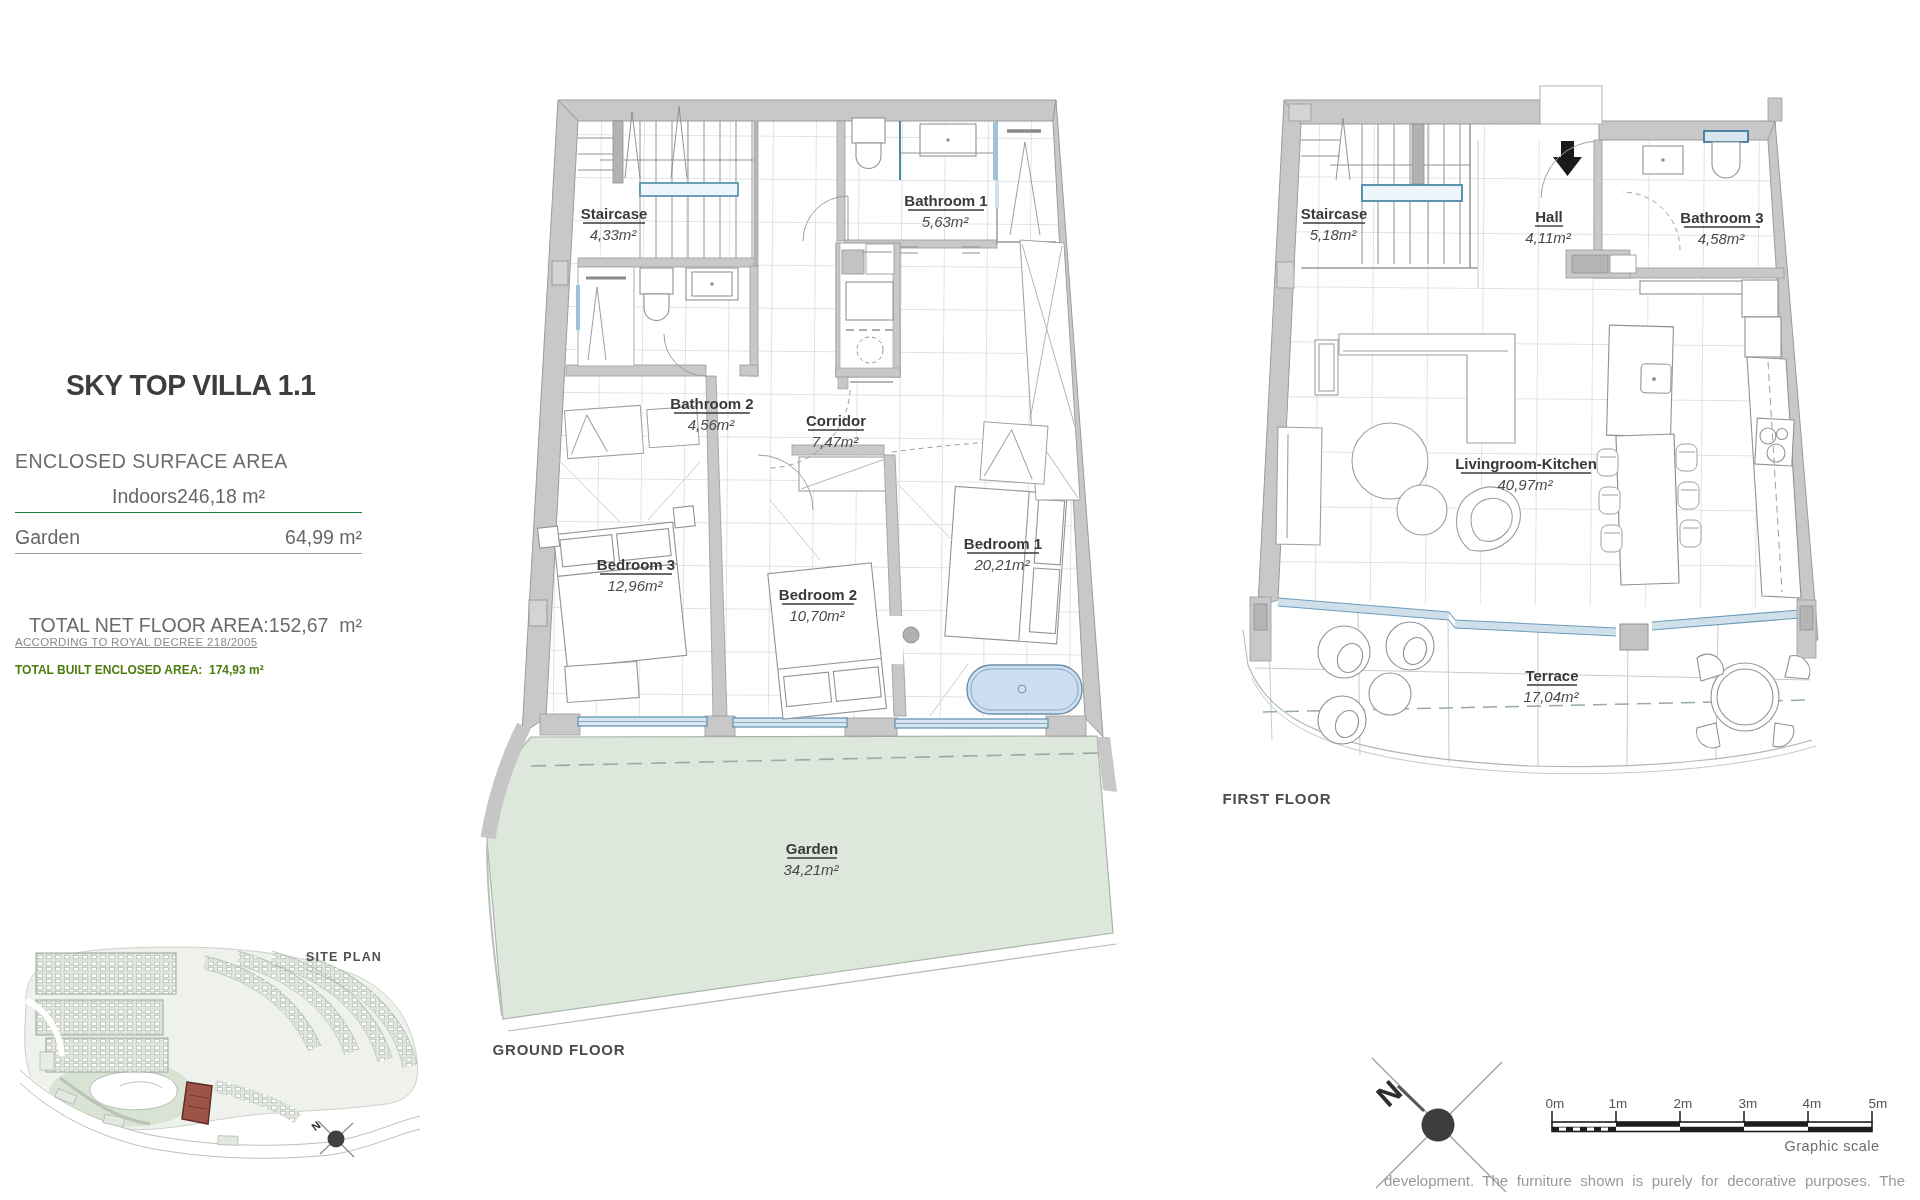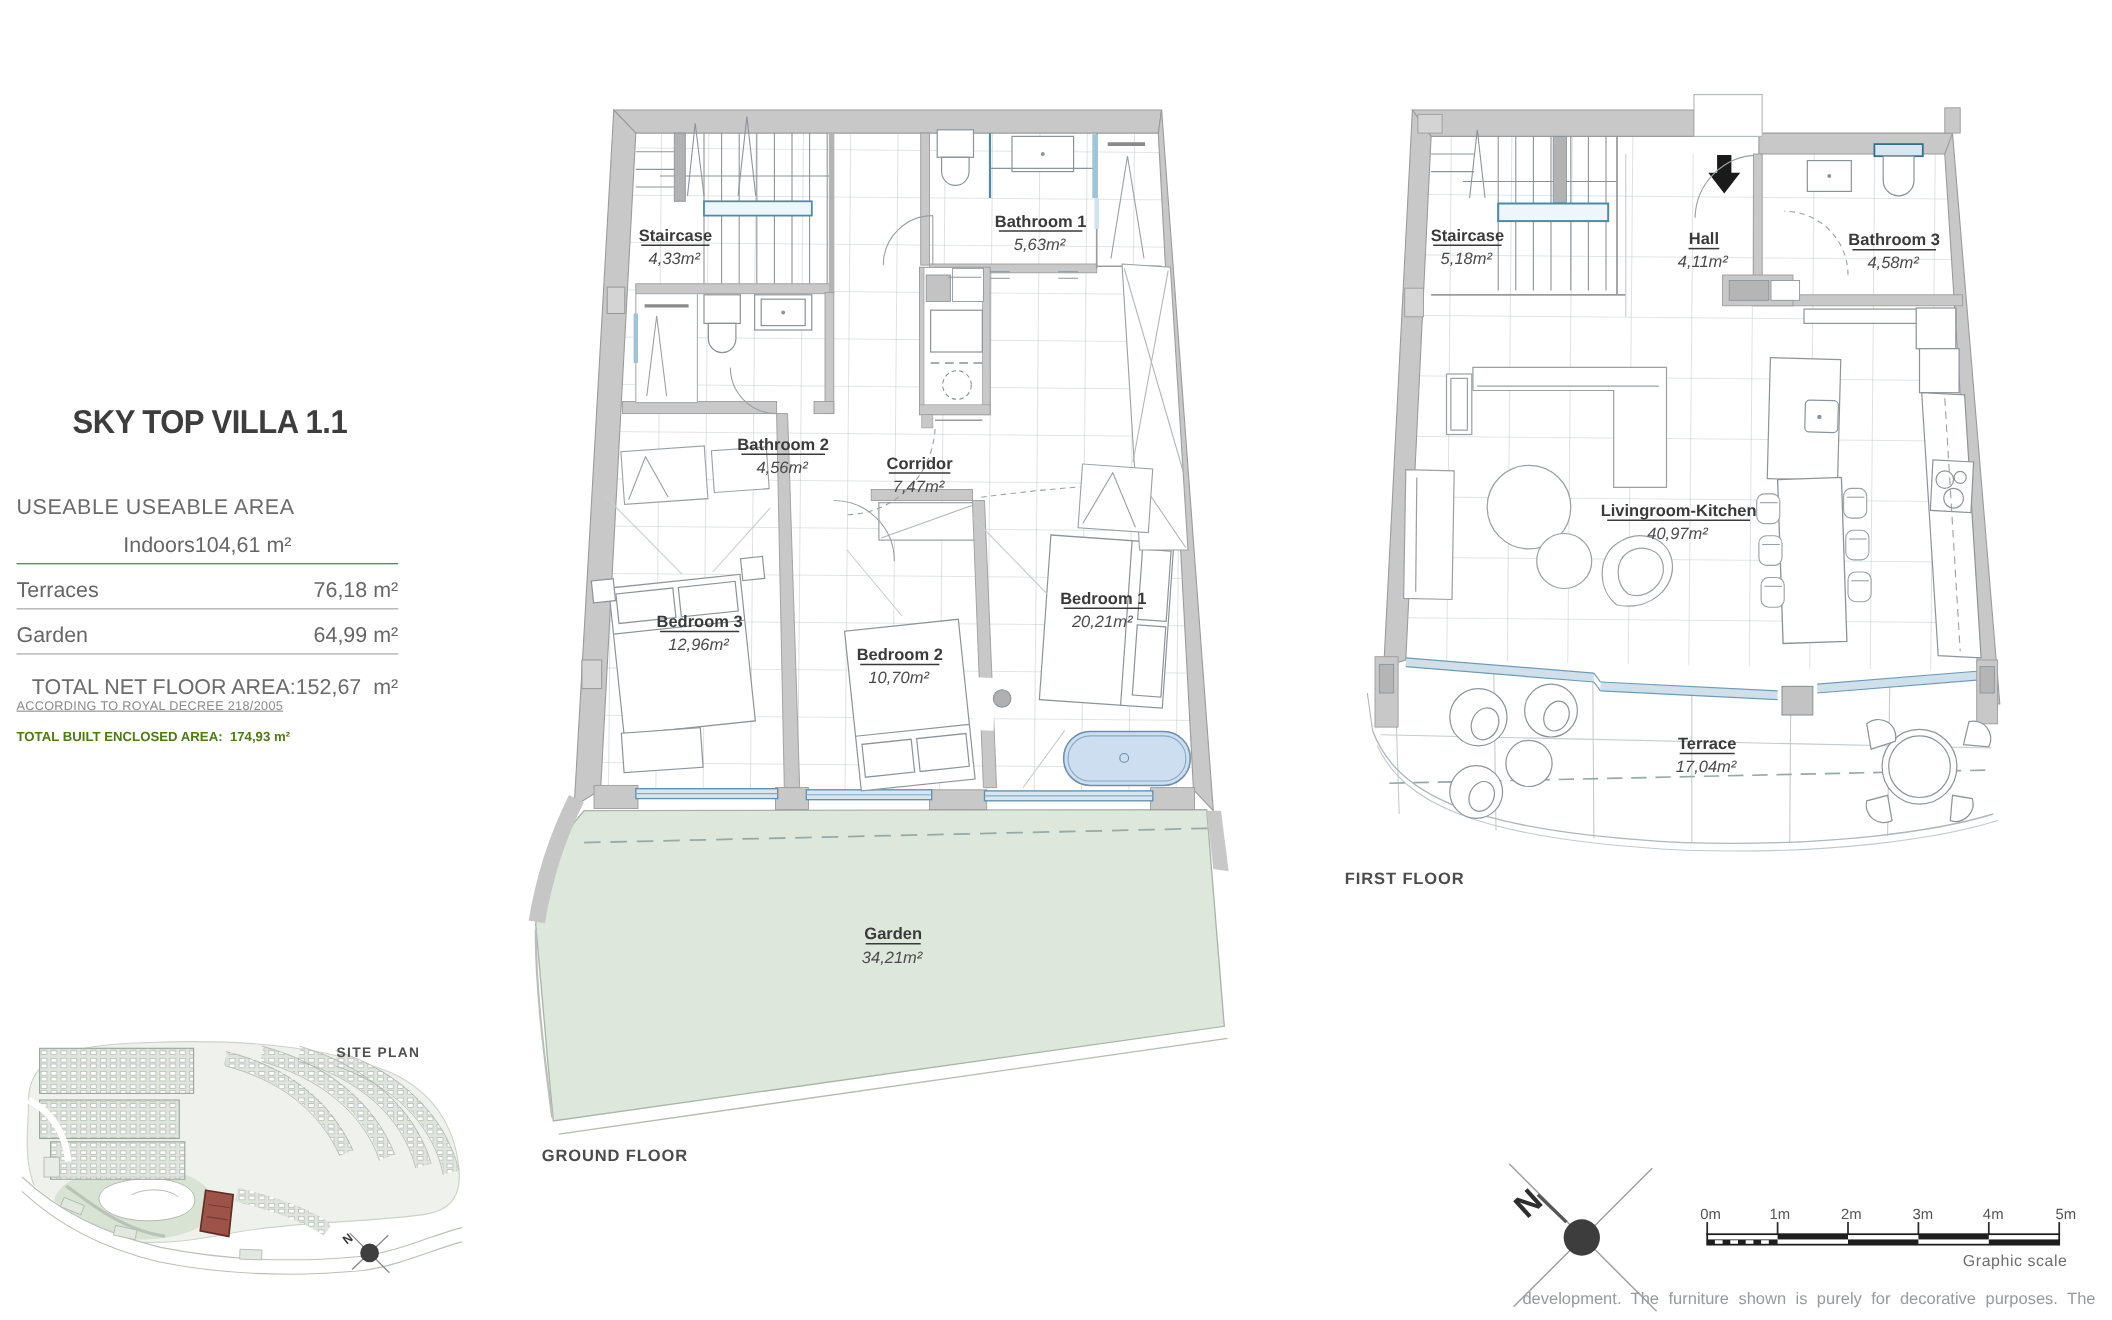--- a/index.html
+++ b/index.html
@@ -494,29 +494,25 @@
         <line x1="1527" y1="685" x2="1577" y2="685" stroke="#3a3a3a" stroke-width="1.4"></line>
   <text class="rarea" x="1551" y="702">17,04m²</text>
 
   <text class="ftitle" x="559" y="1055">GROUND FLOOR</text>
   <text class="ftitle" x="1277" y="804">FIRST FLOOR</text>
   <text x="306" y="961" text-anchor="start" font-size="12.5" font-weight="bold" fill="#4f4f4f" letter-spacing="1.2">SITE PLAN</text>
   <text x="1832" y="1151" font-size="14.5" fill="#6e6e6e" letter-spacing="0.5">Graphic scale</text>
 </g>
 </svg>
 <div class="abs" style="left:66px;top:368px;font-size:30px;font-weight:bold;color:#3d3d3d;letter-spacing:-0.5px;transform:scaleX(0.94);transform-origin:0 0;">SKY TOP VILLA 1.1</div>
-<div class="abs" style="left:15px;top:450px;font-size:19.5px;color:#6b6b6b;letter-spacing:0.5px;">USEABLE USEABLE AREA</div>
+<div class="abs" style="left:15px;top:450px;font-size:19.5px;color:#6b6b6b;letter-spacing:0.5px;">ENCLOSED SURFACE AREA</div>
 <div class="abs" style="left:15px;top:485px;width:347px;font-size:19.5px;color:#666;">
   <div style="display:flex;justify-content:center;border-bottom:1px solid #15803d;height:27px;">
     <span>Indoors</span>
-        <span>104,61 m²</span>
-      </div>
-  <div style="display:flex;justify-content:space-between;border-bottom:1px solid #9e9e9e;height:27px;margin-top:13px;">
-    <span>Terraces</span>
-        <span>76,18 m²</span>
+        <span>246,18 m²</span>
       </div>
   <div style="display:flex;justify-content:space-between;border-bottom:1px solid #9e9e9e;height:27px;margin-top:13px;">
     <span>Garden</span>
         <span>64,99 m²</span>
       </div>
 </div>
 <div class="abs" style="left:15px;top:614px;width:347px;font-size:19.5px;color:#6b6b6b;">
   <div style="display:flex;justify-content:flex-end;">
         <span>TOTAL NET FLOOR AREA:</span>
         <span>152,67&nbsp;&nbsp;m²</span>

